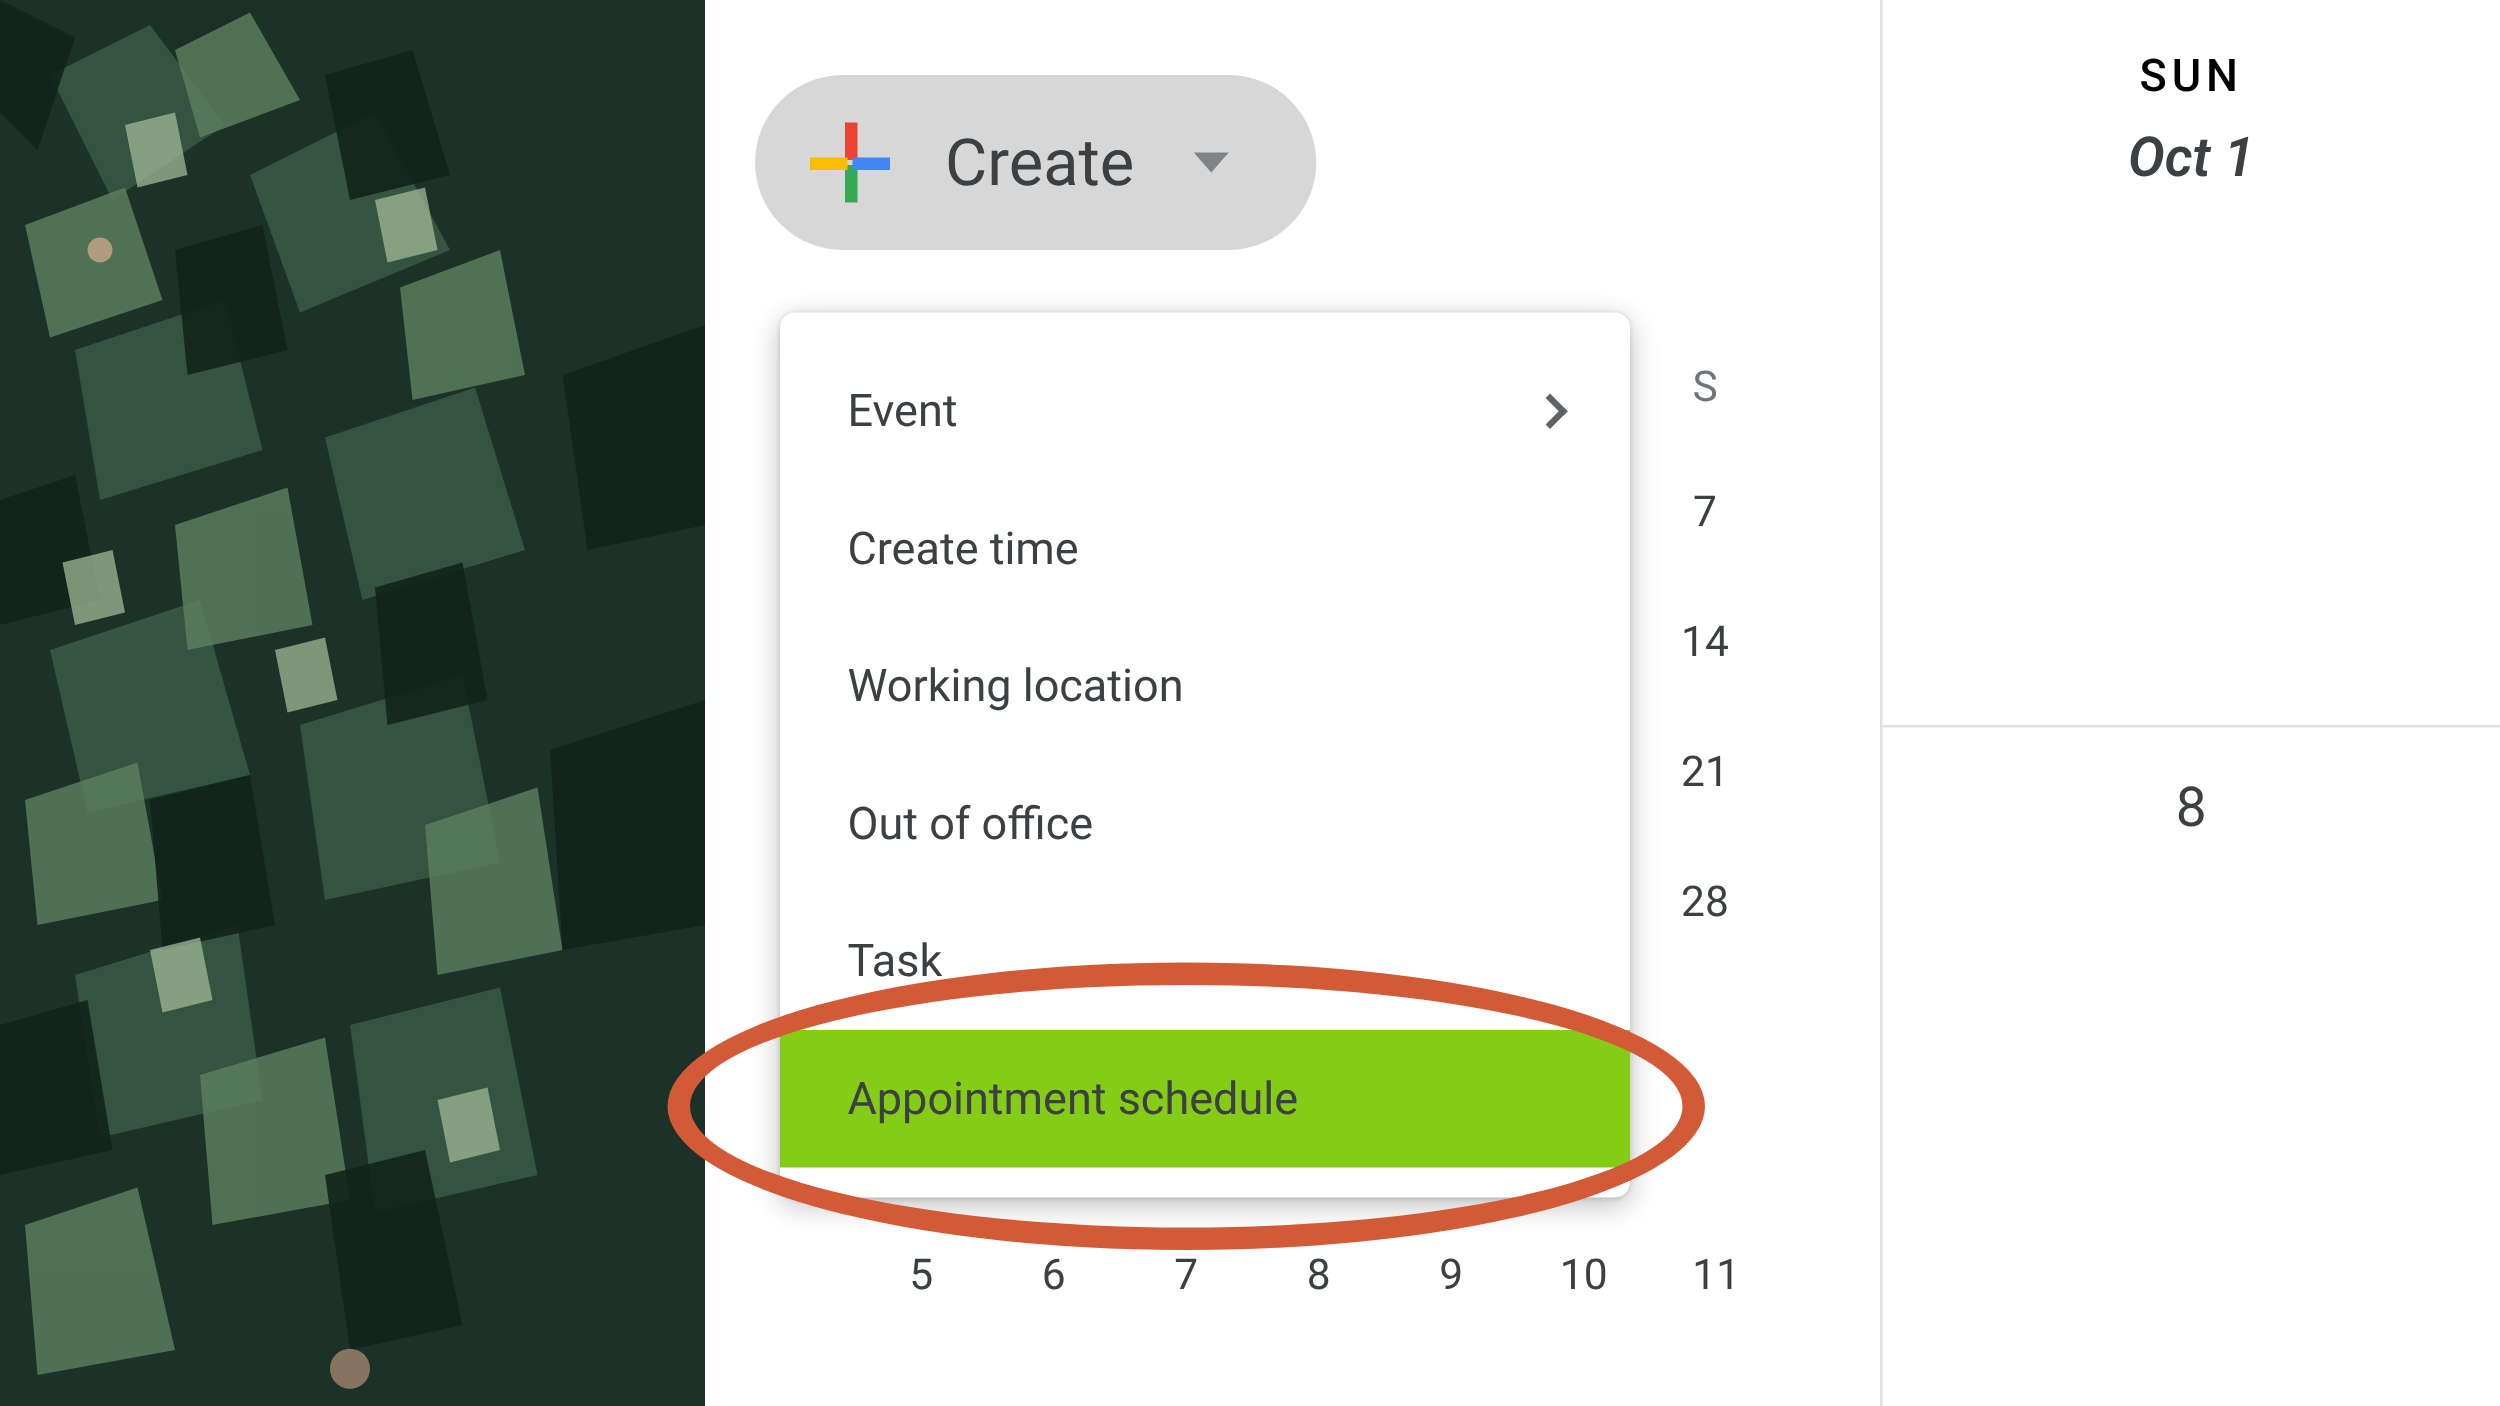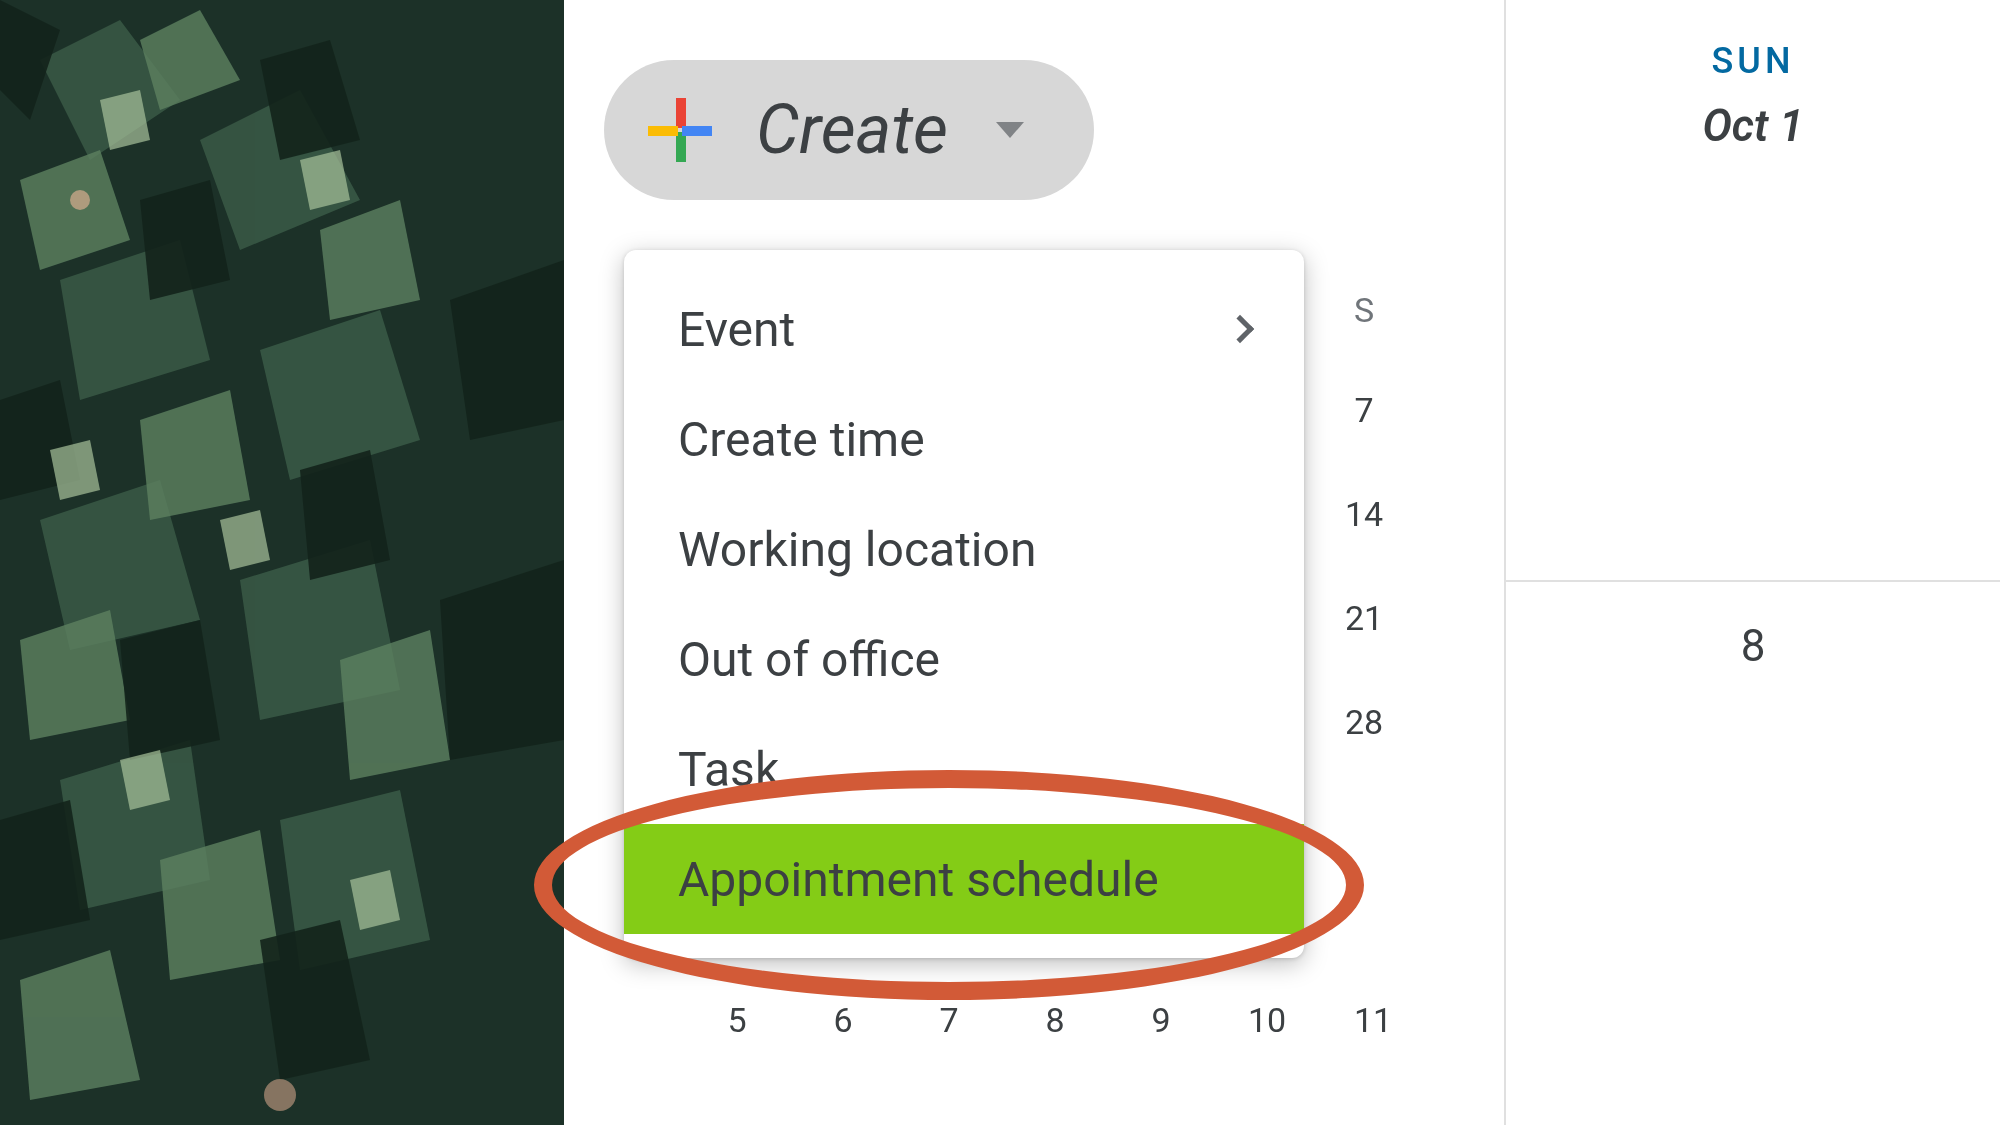--- a/index.html
+++ b/index.html
@@ -40,21 +40,21 @@
     gap: 44px;
     cursor: pointer;
   }
   .plus-icon {
     width: 64px; height: 64px; position: relative; flex-shrink: 0;
   }
   .plus-icon .v1 { position: absolute; left: 28px; top: 0; width: 10px; height: 30px; background: #EA4335; }
   .plus-icon .v2 { position: absolute; left: 28px; top: 34px; width: 10px; height: 30px; background: #34A853; }
   .plus-icon .h1 { position: absolute; top: 28px; left: 0; height: 10px; width: 30px; background: #FBBC04; }
   .plus-icon .h2 { position: absolute; top: 28px; left: 34px; height: 10px; width: 30px; background: #4285F4; }
-  .create-label { font-size: 68px; color: #3c4043; font-style: italic; }
+  .create-label { font-size: 52px; color: #3c4043; }
   .caret-down {
     width: 0; height: 0;
     border-left: 14px solid transparent;
     border-right: 14px solid transparent;
     border-top: 16px solid #808386;
     margin-left: 4px;
   }
 
   
   .menu {
@@ -65,21 +65,21 @@
     background: #ffffff;
     border-radius: 12px;
     box-shadow: 0 6px 24px rgba(0,0,0,0.25), 0 1px 4px rgba(0,0,0,0.15);
     padding: 24px 0;
   }
   .menu-item {
     height: 110px;
     display: flex;
     align-items: center;
     padding: 0 54px;
-    font-size: 48px;
+    font-size: 36px;
     color: #3c4043;
     cursor: pointer;
     justify-content: space-between;
     gap: 24px;
   }
   .menu-item.hovered { background: #84cc16; }
   .chevron-right {
     width: 20px; height: 20px;
     border-top: 5px solid #5f6368;
     border-right: 5px solid #5f6368;
@@ -118,21 +118,21 @@
   
   .calendar {
     flex: 1;
     border-left: 2px solid #e0e0e0;
     position: relative;
   }
   .day-header {
     text-align: center;
     padding-top: 40px;
   }
-  .day-name { font-size: 36px; color: #0369a1; letter-spacing: 4px; font-weight: 500; }
+  .day-name { font-size: 36px; color: #000000; letter-spacing: 4px; font-weight: 500; }
   .day-date { font-size: 44px; color: #3c4043; font-weight: 600; margin-top: 18px; font-style: italic; }
   .row-divider {
     position: absolute;
     left: 0; right: 0;
     height: 2px;
     background: #e0e0e0;
   }
   .day-number-large {
     position: absolute;
     left: 0; right: 0;

